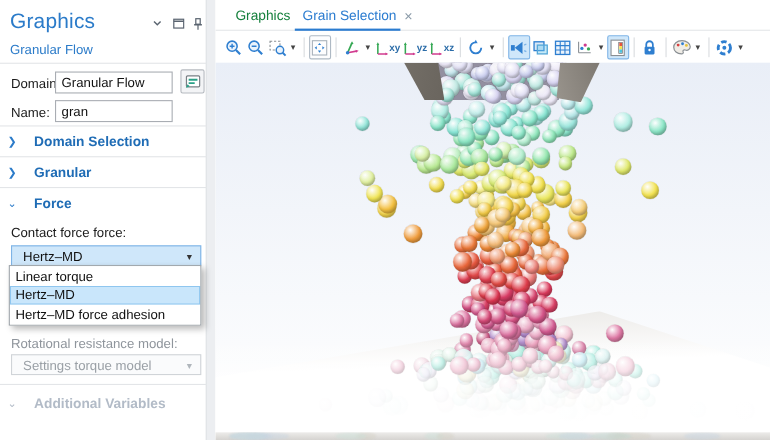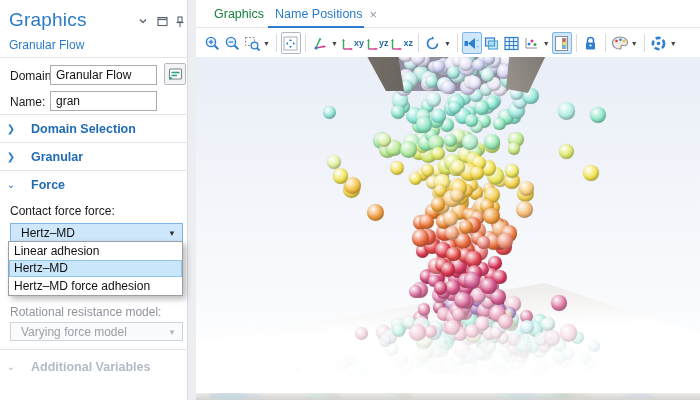--- a/index.html
+++ b/index.html
@@ -128,47 +128,47 @@
       <span class="sname">Force</span>
     </div>
 
     <div class="flabel" style="top:204px;">Contact force force:</div>
     <div class="combo" style="top:223px;">
       <span>Hertz–MD</span>
       <span class="car">▼</span>
     </div>
 
     <div class="ddlist">
-        <div class="dd-item">Linear adhesion</div>
+        <div class="dd-item">Linear torque</div>
         <div class="dd-item sel">Hertz–MD</div>
         <div class="dd-item">Hertz–MD force adhesion</div>
       </div>
 
     <div class="flabel dim" style="top:305px;">Rotational resistance model:</div>
     <div class="combo disabled" style="top:322px;">
-      <span>Varying force model</span>
+      <span>Settings torque model</span>
       <span class="car">▼</span>
     </div>
 
     <div class="sepline" style="top:349px;"></div>
     <div class="sec dim" style="top:353px;">
       <span class="chev">⌄</span>
       <span class="sname">Additional Variables</span>
     </div>
   </div>
 
   <div class="gap"></div>
 
   <div class="gwin">
     <div class="tabbar">
       <div class="tab" style="left:18px; color:#15803d;justify-content:center;">
         <span>Graphics</span>
       </div>
       <div class="tab" style="left:79px; color:#2b7cd0;">
-        <span>Name Positions</span>
+        <span>Grain Selection</span>
         <span class="x">×</span>
       </div>
       <div class="tab-underline"></div>
     </div>
 
     <div class="toolbar">
       <div style="width:6px;"></div>
       <div class="tbtn">
         <svg width="17" height="17" viewBox="0 0 17 17">
             <circle cx="7" cy="7" r="4.6" fill="#eaf3fc" stroke="#2f7fd0" stroke-width="1.4"></circle>

